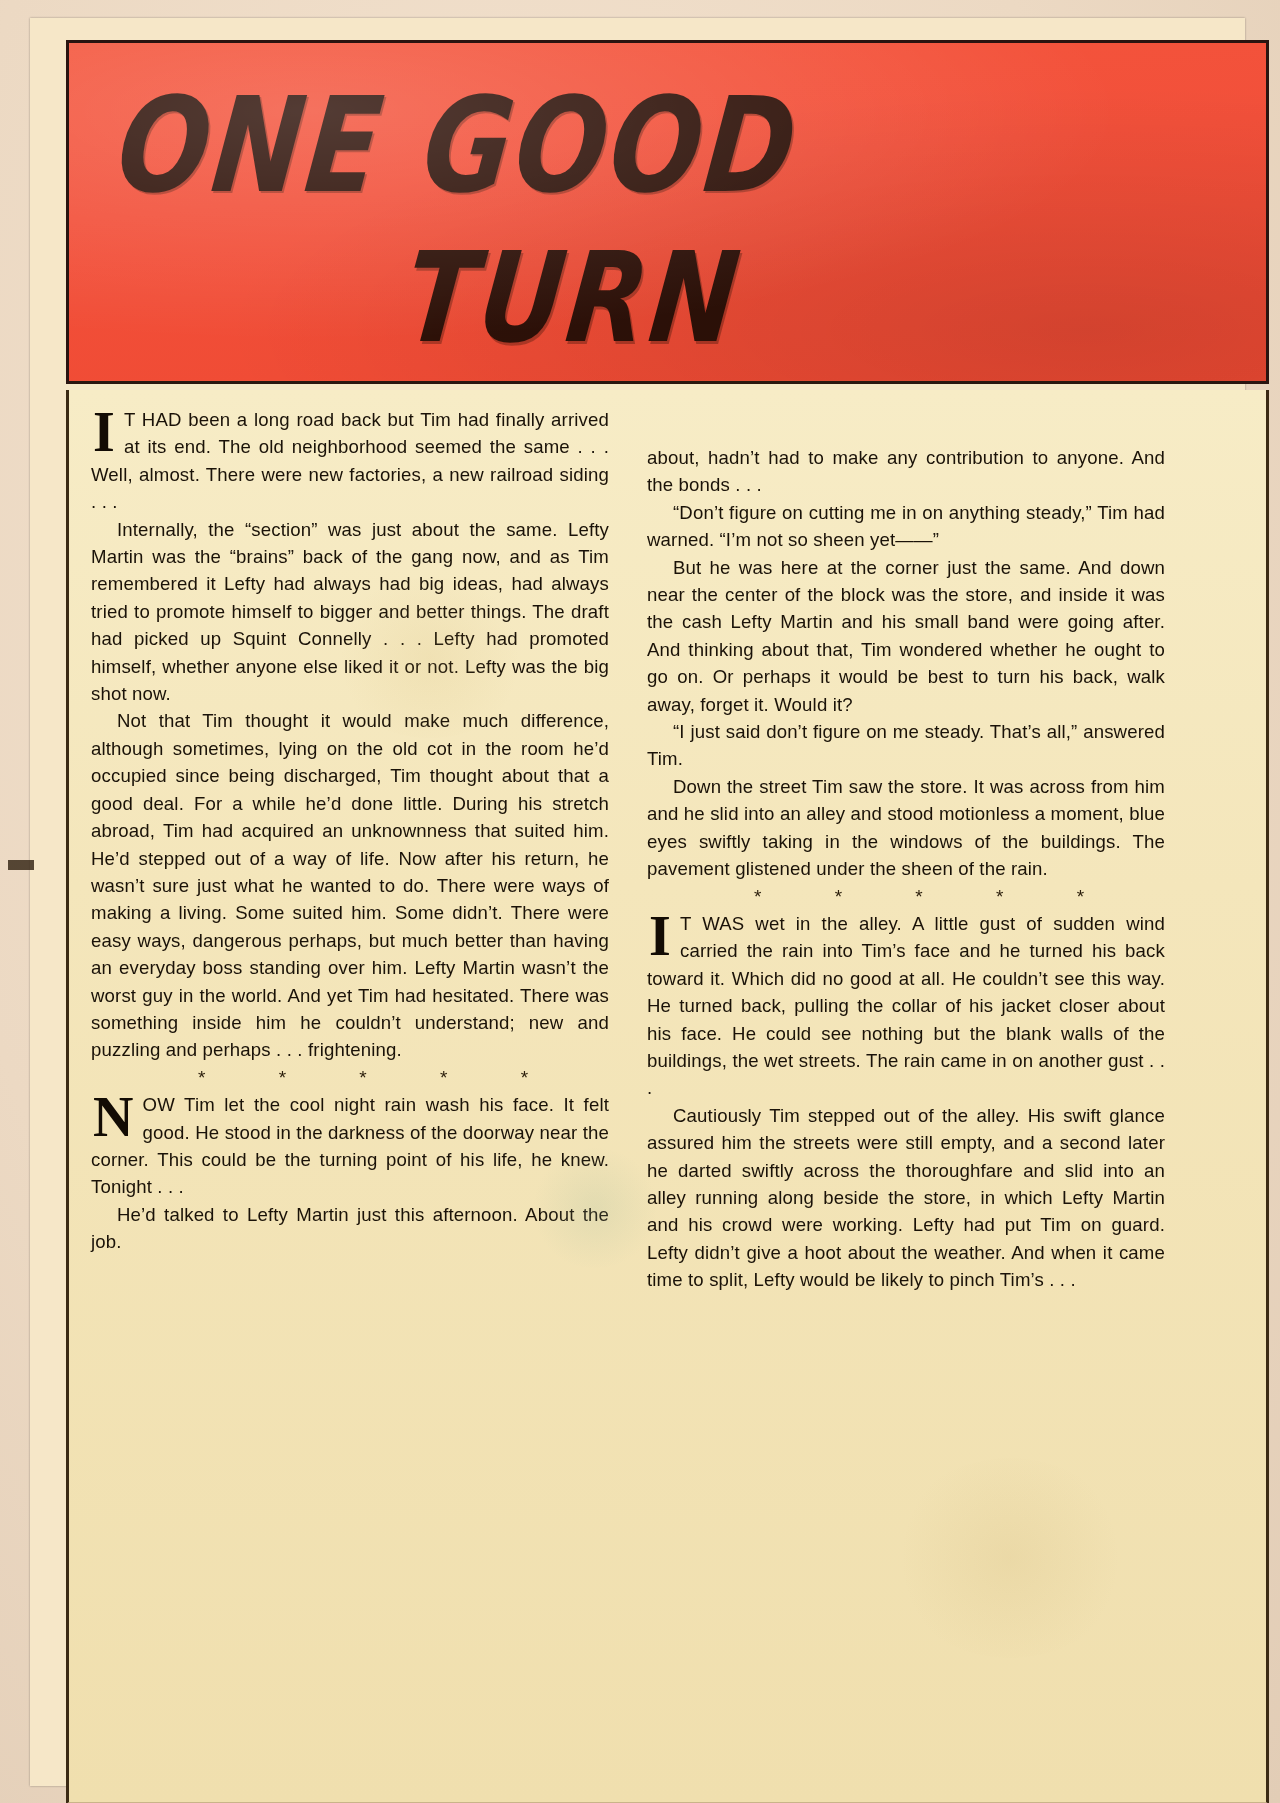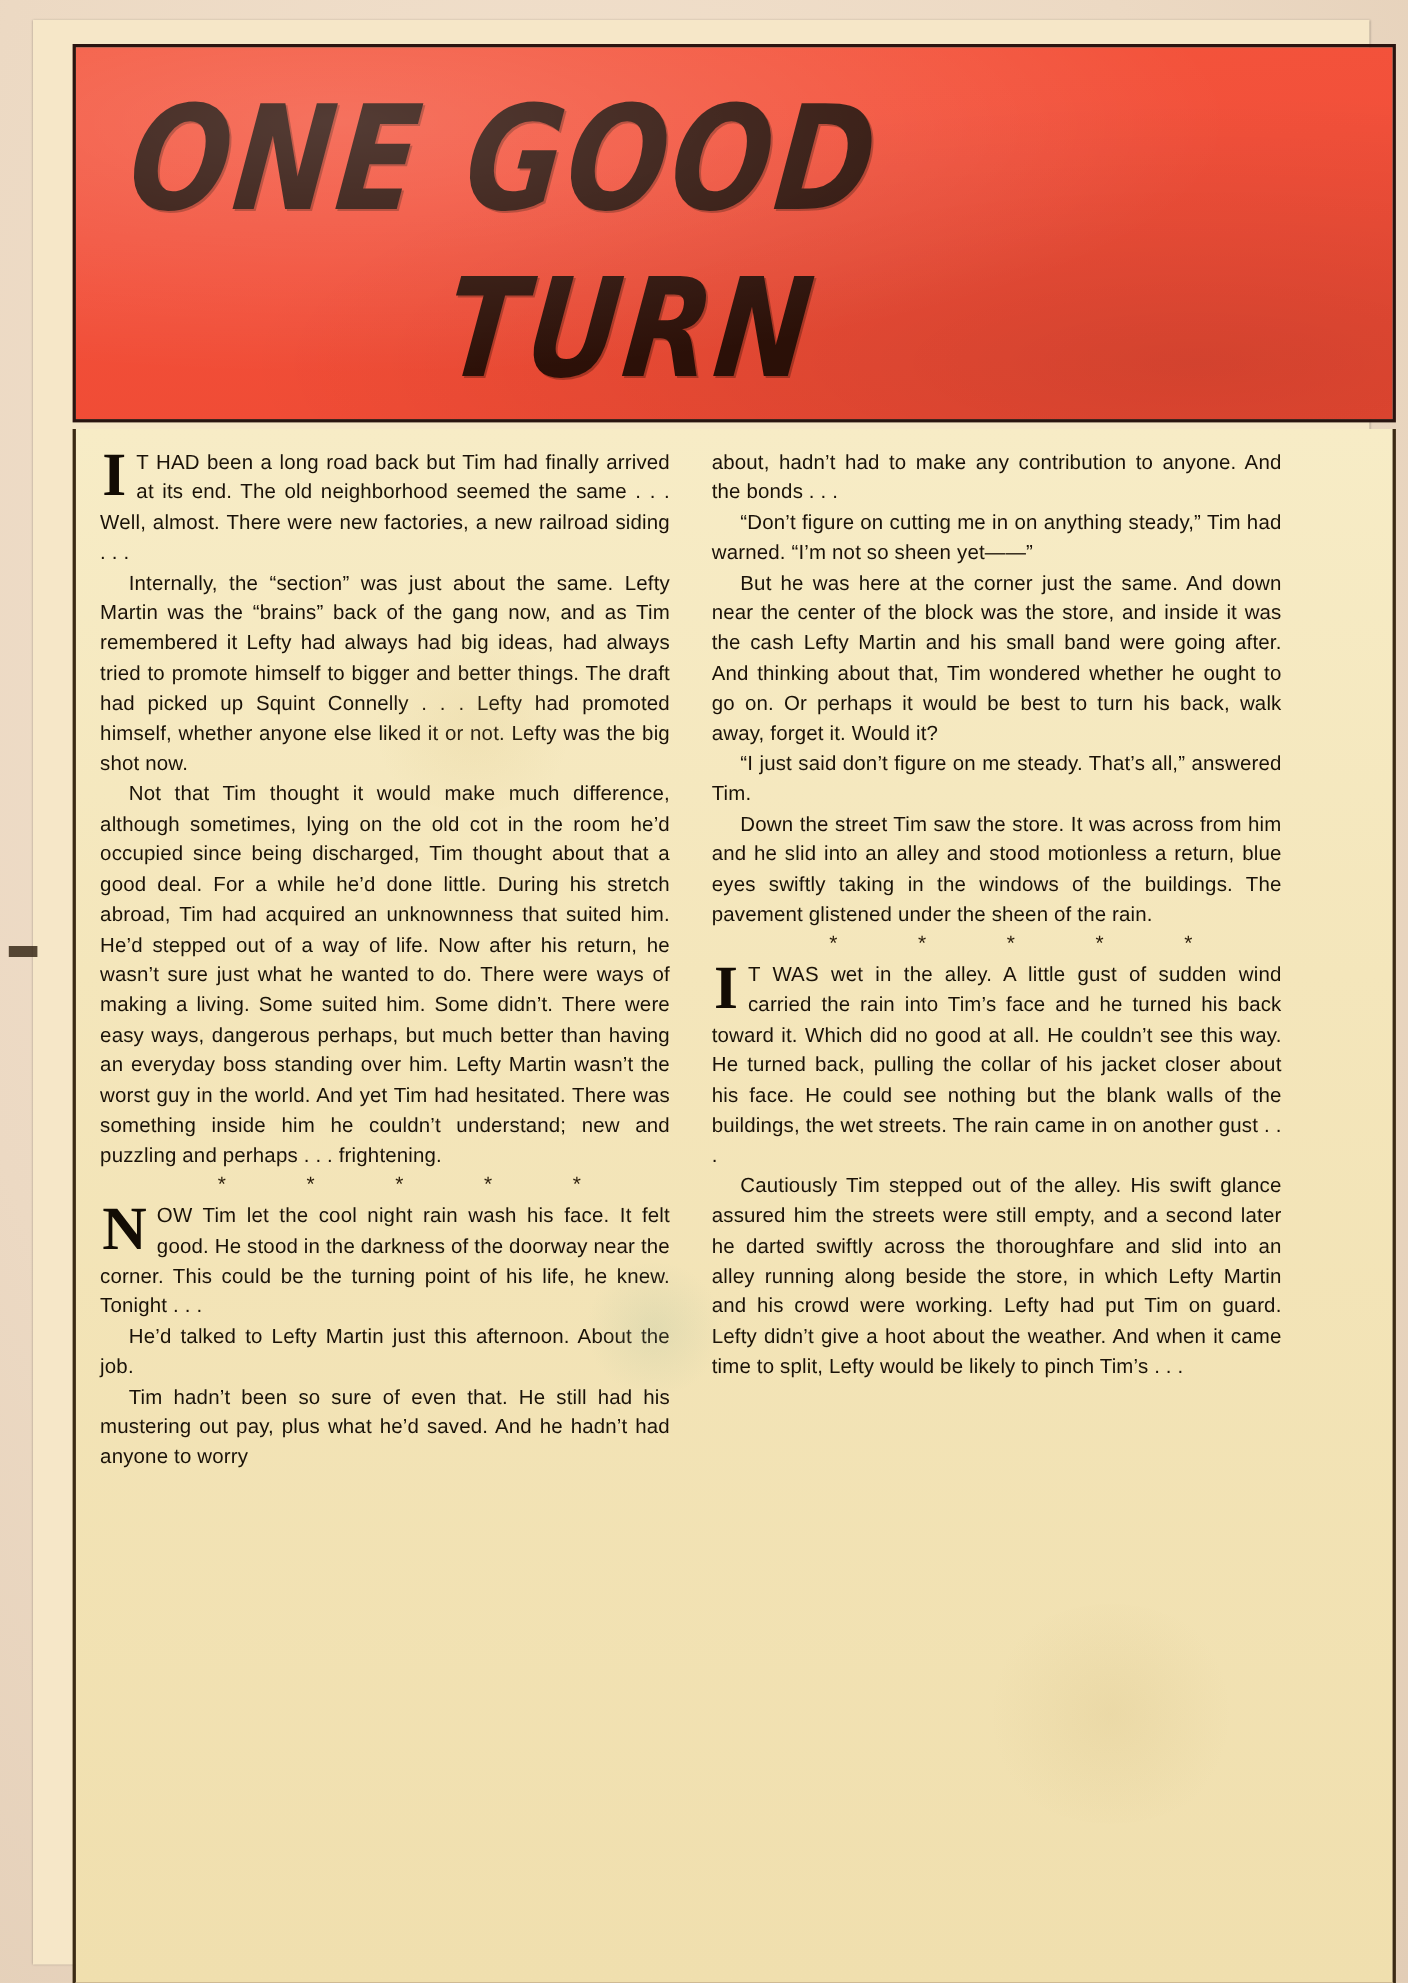--- a/index.html
+++ b/index.html
@@ -100,21 +100,21 @@
     font-family: "Liberation Sans", sans-serif;
     font-size: 18.6px;
     line-height: 27.4px;
     letter-spacing: .15px;
     text-align: justify;
   }
   .col p {
     margin: 0;
     text-indent: 26px;
   }
-  .col p.noindent { text-indent: 0; }
+  .col p.noindent { text-indent: 0; margin-top: 38px; }
 
   
   .dropcap-para {
     position: relative;
     text-indent: 0 !important;
     min-height: 60px;
   }
   .dropcap {
     float: left;
     font-family: "Liberation Serif", serif;
@@ -176,29 +176,28 @@
         <p>Internally, the “section” was just about the same. Lefty Martin was the “brains” back of the gang now, and as Tim remembered it Lefty had always had big ideas, had always tried to promote himself to bigger and better things. The draft had picked up Squint Connelly . . . Lefty had promoted himself, whether anyone else liked it or not. Lefty was the big shot now.</p>
         <p>Not that Tim thought it would make much difference, although sometimes, lying on the old cot in the room he’d occupied since being discharged, Tim thought about that a good deal. For a while he’d done little. During his stretch abroad, Tim had acquired an unknownness that suited him. He’d stepped out of a way of life. Now after his return, he wasn’t sure just what he wanted to do. There were ways of making a living. Some suited him. Some didn’t. There were easy ways, dangerous perhaps, but much better than having an everyday boss standing over him. Lefty Martin wasn’t the worst guy in the world. And yet Tim had hesitated. There was something inside him he couldn’t understand; new and puzzling and perhaps . . . frightening.</p>
 
         <p class="stars">*   *   *   *   *</p>
 
         <p class="dropcap-para">
           <span class="dropcap">N</span>
           <span>OW Tim let the cool night rain wash his face. It felt good. He stood in the darkness of the doorway near the corner. This could be the turning point of his life, he knew. Tonight . . .</span>
         </p>
         <p>He’d talked to Lefty Martin just this afternoon. About the job.</p>
-        <p>Tim hadn’t been so sure of even that. He still had his mustering out pay, plus what he’d saved. And he hadn’t had anyone to worry</p>
       </div>
 
       <div class="col">
         <p class="noindent">about, hadn’t had to make any contribution to anyone. And the bonds . . .</p>
         <p>“Don’t figure on cutting me in on anything steady,” Tim had warned. “I’m not so sheen yet——”</p>
         <p>But he was here at the corner just the same. And down near the center of the block was the store, and inside it was the cash Lefty Martin and his small band were going after. And thinking about that, Tim wondered whether he ought to go on. Or perhaps it would be best to turn his back, walk away, forget it. Would it?</p>
         <p>“I just said don’t figure on me steady. That’s all,” answered Tim.</p>
-        <p>Down the street Tim saw the store. It was across from him and he slid into an alley and stood motionless a return, blue eyes swiftly taking in the windows of the buildings. The pavement glistened under the sheen of the rain.</p>
+        <p>Down the street Tim saw the store. It was across from him and he slid into an alley and stood motionless a moment, blue eyes swiftly taking in the windows of the buildings. The pavement glistened under the sheen of the rain.</p>
 
         <p class="stars">*   *   *   *   *</p>
 
         <p class="dropcap-para">
           <span class="dropcap">I</span>
           <span>T WAS wet in the alley. A little gust of sudden wind carried the rain into Tim’s face and he turned his back toward it. Which did no good at all. He couldn’t see this way. He turned back, pulling the collar of his jacket closer about his face. He could see nothing but the blank walls of the buildings, the wet streets. The rain came in on another gust . . .</span>
         </p>
         <p>Cautiously Tim stepped out of the alley. His swift glance assured him the streets were still empty, and a second later he darted swiftly across the thoroughfare and slid into an alley running along beside the store, in which Lefty Martin and his crowd were working. Lefty had put Tim on guard. Lefty didn’t give a hoot about the weather. And when it came time to split, Lefty would be likely to pinch Tim’s . . .</p>
       </div>
     </div>

